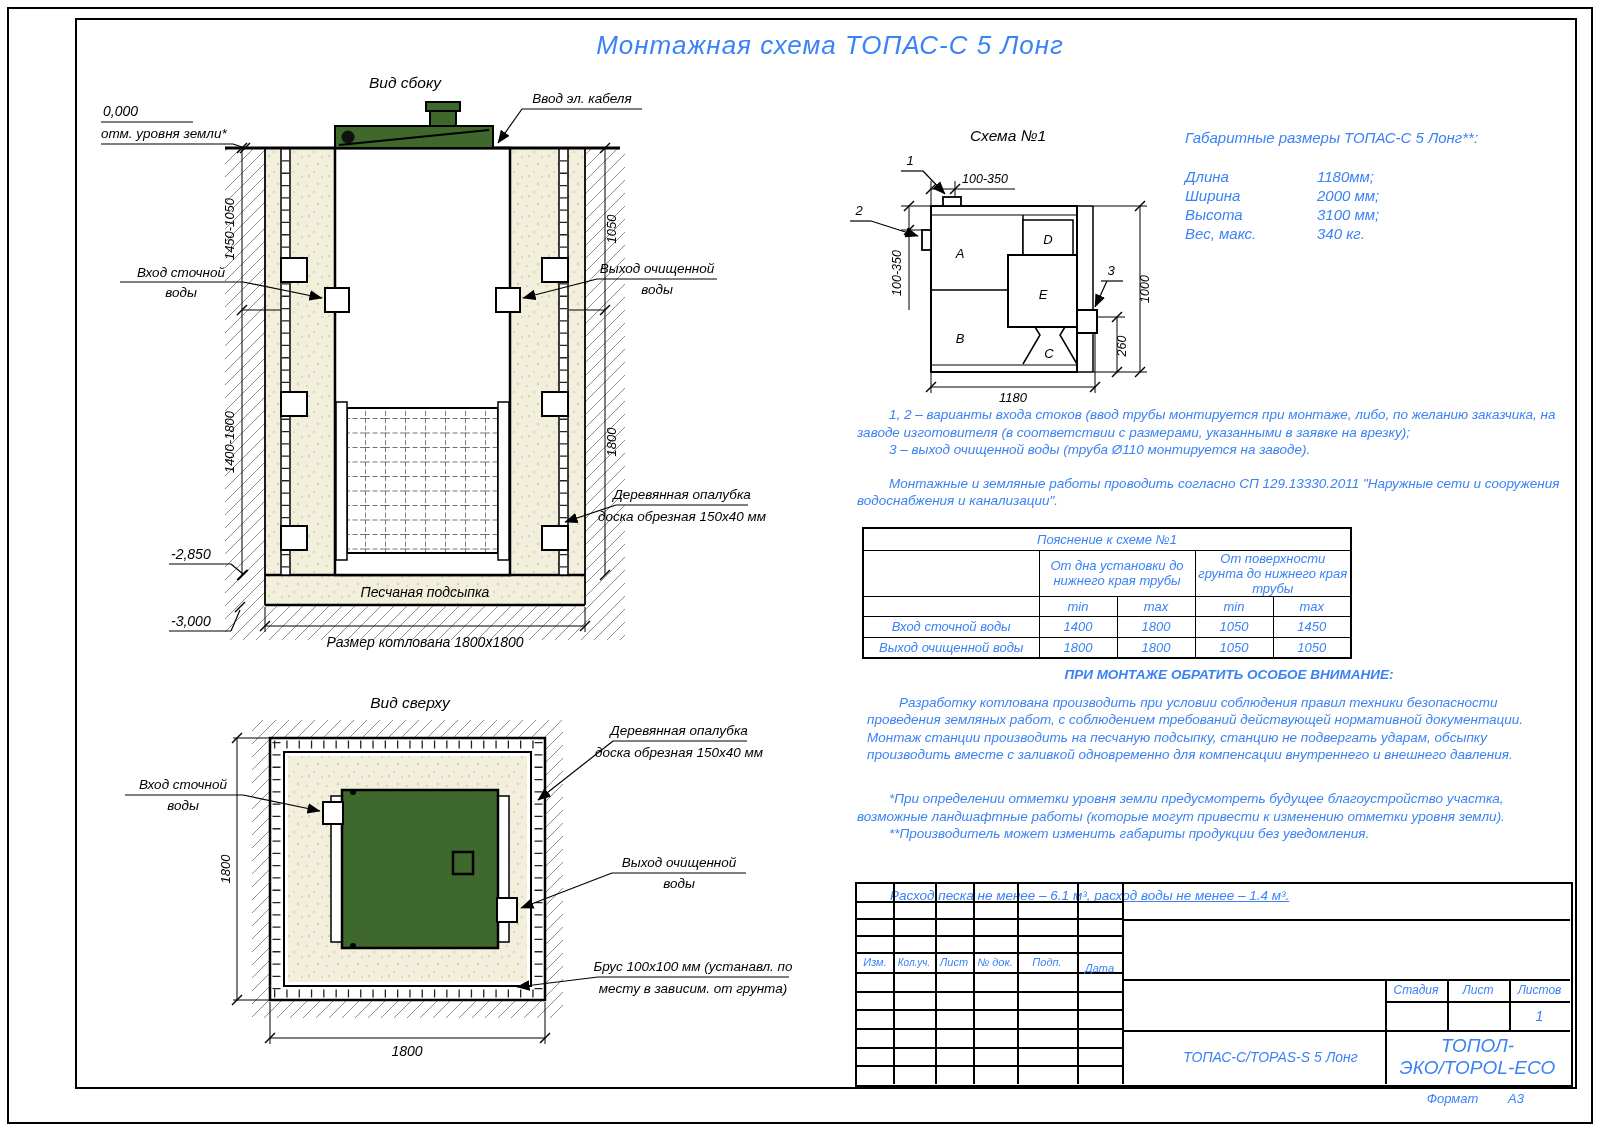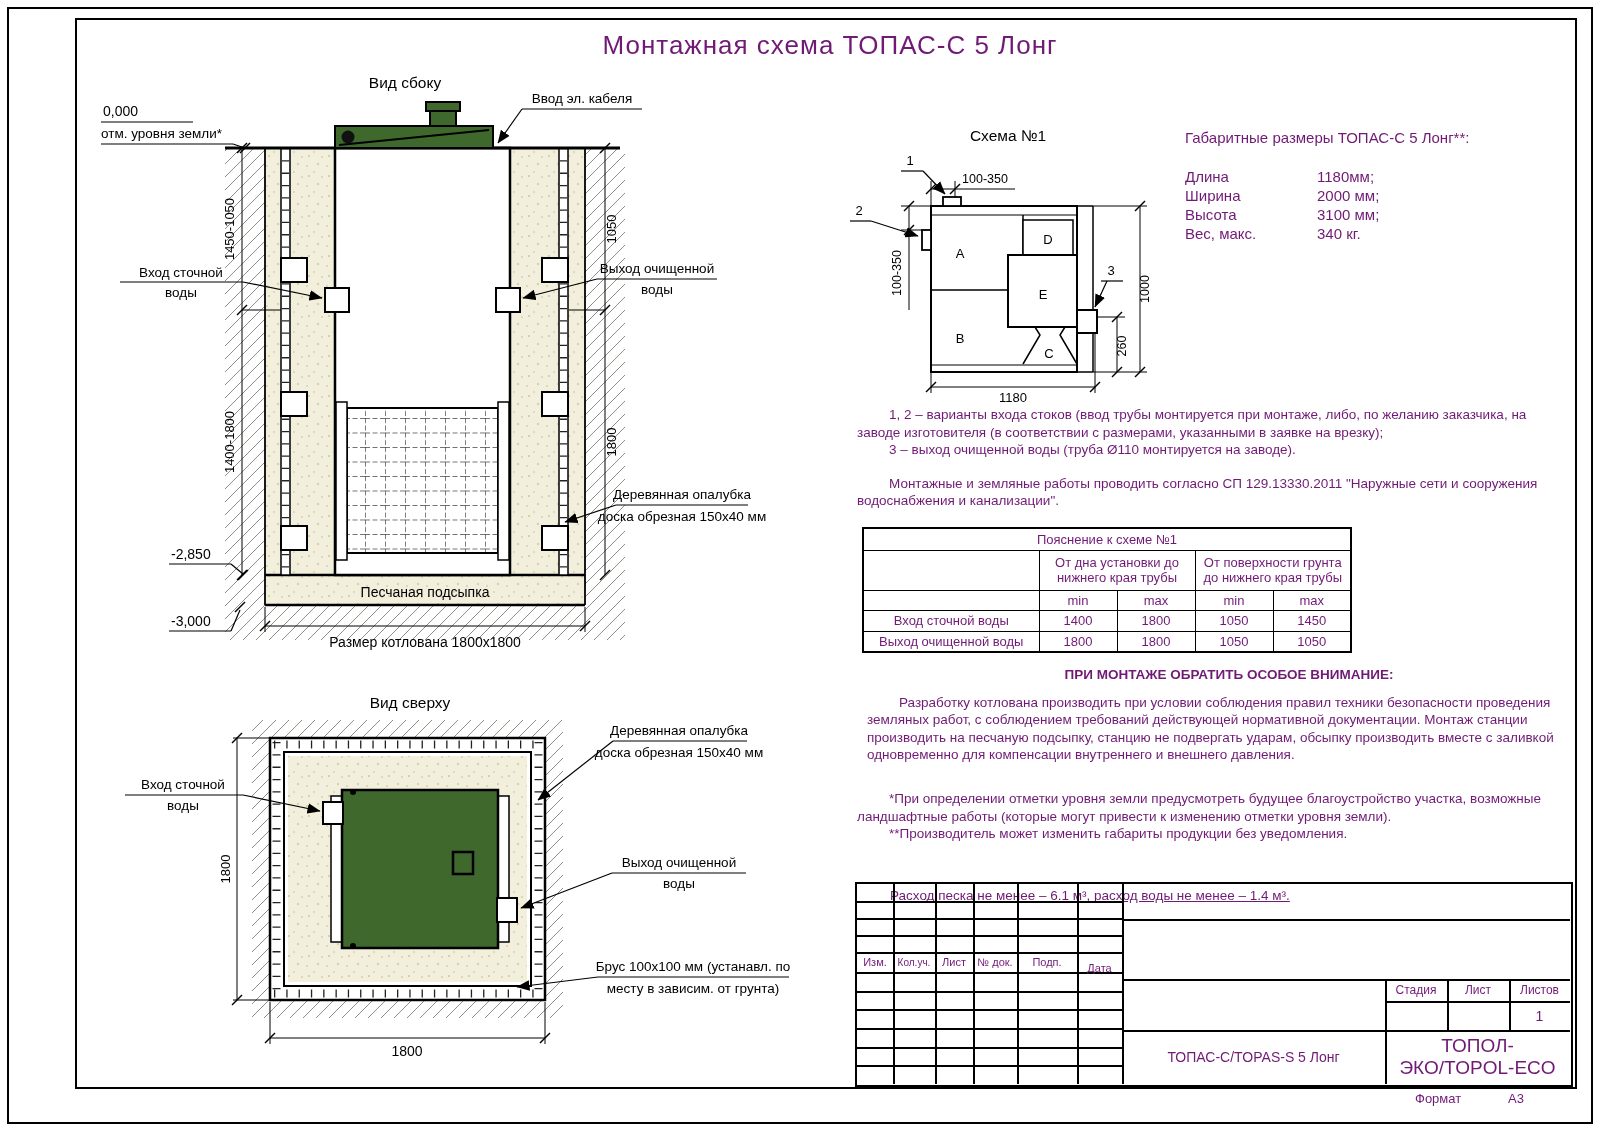--- a/index.html
+++ b/index.html
@@ -1,17 +1,17 @@
 <!DOCTYPE html>
 <html><head>
 <meta charset="utf-8">
 <style>
   html,body{margin:0;padding:0;background:#fff;}
   .page{position:relative;width:1600px;height:1131px;background:#fff;overflow:hidden;
-        font-family:"Liberation Sans",sans-serif;color:#701a75;}
+        font-family:"Liberation Sans",sans-serif;color:#3b82f6;font-style:italic;}
   .outer-border{position:absolute;left:7px;top:7px;right:7px;bottom:7px;border:2px solid #000;}
   .frame{position:absolute;left:75px;top:18px;width:1498px;height:1067px;border:2px solid #000;}
   .page-title{position:absolute;left:500px;top:30px;width:660px;text-align:center;
               font-size:26px;letter-spacing:1px;}
   svg{position:absolute;overflow:visible;}
   svg text{font-family:"Liberation Sans",sans-serif;fill:#000;font-size:13px;}
   svg .lbl{font-size:13.5px;}
   svg .big{font-size:15.5px;}
   svg .dimt{font-size:13px;}
   .specs{position:absolute;left:1185px;top:128px;width:385px;font-size:15px;line-height:19px;}
@@ -439,19 +439,19 @@
     <div class="cell" style="left:36px;top:68px;width:42px;height:20px;font-size:10px">Кол.уч.</div>
     <div class="cell" style="left:78px;top:68px;width:38px;height:20px;font-size:11px">Лист</div>
     <div class="cell" style="left:116px;top:68px;width:44px;height:20px;font-size:11px">№ док.</div>
     <div class="cell" style="left:160px;top:68px;width:60px;height:20px;font-size:11px">Подп.</div>
     <div class="cell" style="left:220px;top:68px;width:45px;height:31px;font-size:11px">Дата</div>
 
     <div class="cell" style="left:528px;top:95px;width:62px;height:22px;font-size:12px">Стадия</div>
     <div class="cell" style="left:590px;top:95px;width:62px;height:22px;font-size:12px">Лист</div>
     <div class="cell" style="left:652px;top:95px;width:61px;height:22px;font-size:12px">Листов</div>
     <div class="cell" style="left:652px;top:117px;width:61px;height:29px;font-size:14px">1</div>
-    <div class="cell" style="left:265px;top:146px;width:263px;height:54px;font-size:14px">ТОПАС-С/TOPAS-S 5 Лонг</div>
+    <div class="cell" style="left:282px;top:146px;width:263px;height:54px;font-size:14px">ТОПАС-С/TOPAS-S 5 Лонг</div>
     <div class="cell" style="left:528px;top:146px;width:185px;height:54px;font-size:19px">ТОПОЛ-ЭКО/TOPOL-ECO</div>
   </div>
 
-  <span class="fmt" style="left:1415px;width:75px;text-align:left">Формат</span>
+  <span class="fmt" style="left:1415px;width:75px;text-align:center">Формат</span>
   <span class="fmt" style="left:1496px;width:40px;text-align:center">А3</span>
 </div>
 
 </body></html>

